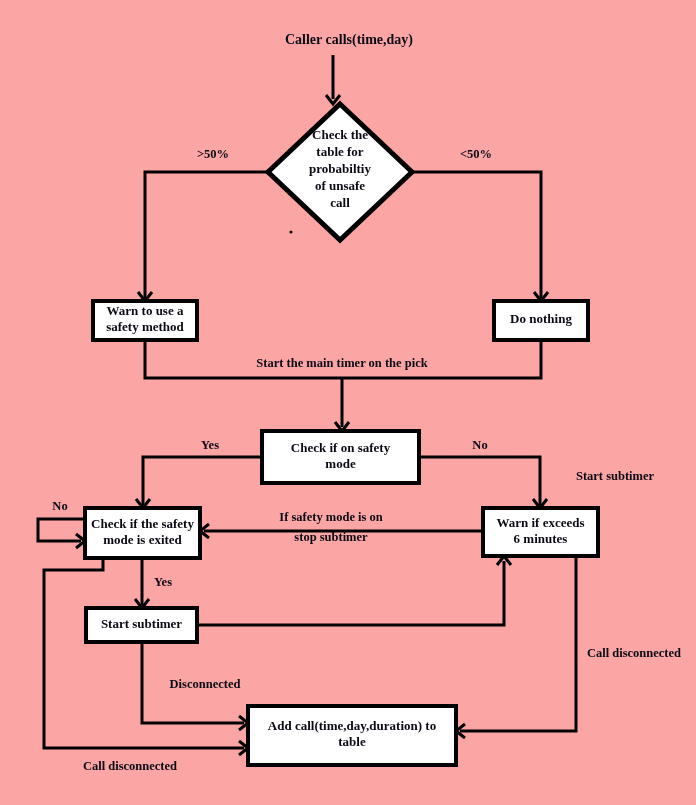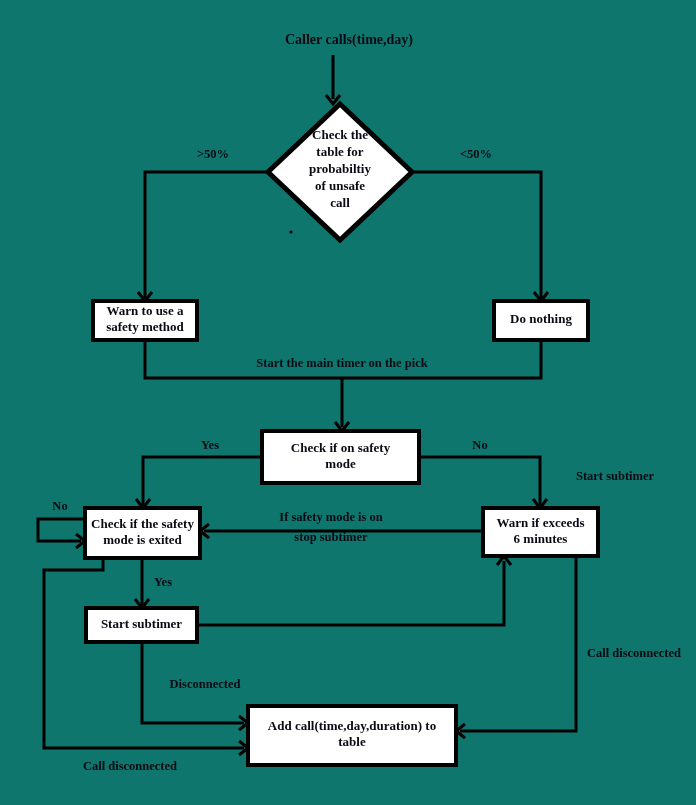--- a/index.html
+++ b/index.html
@@ -8,21 +8,21 @@
     padding: 0;
     background: #ffffff;
   }
   body {
     font-family: "Liberation Serif", "DejaVu Serif", serif;
   }
   #diagram-root {
     position: relative;
     width: 696px;
     height: 805px;
-    background: #0f766e;
+    background: #fca5a5;
     overflow: hidden;
   }
   svg.flow-canvas {
     position: absolute;
     left: 0;
     top: 0;
     width: 696px;
     height: 805px;
   }
   .edge-line {

